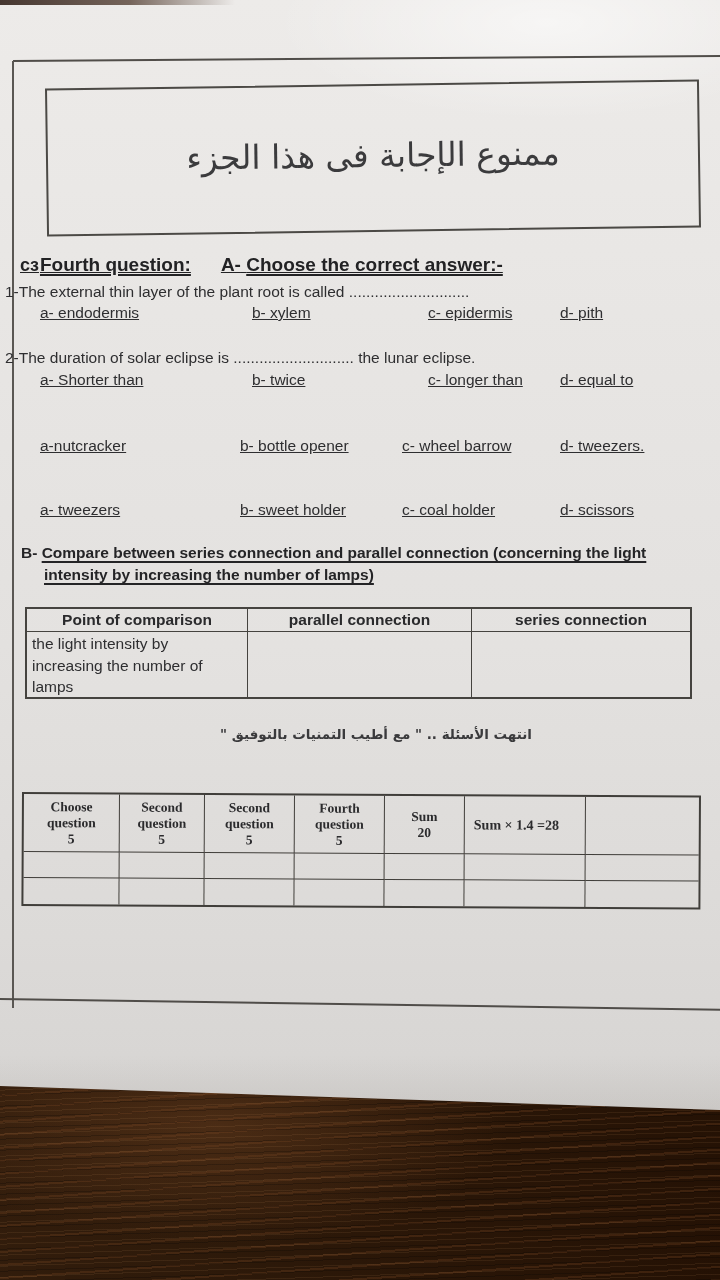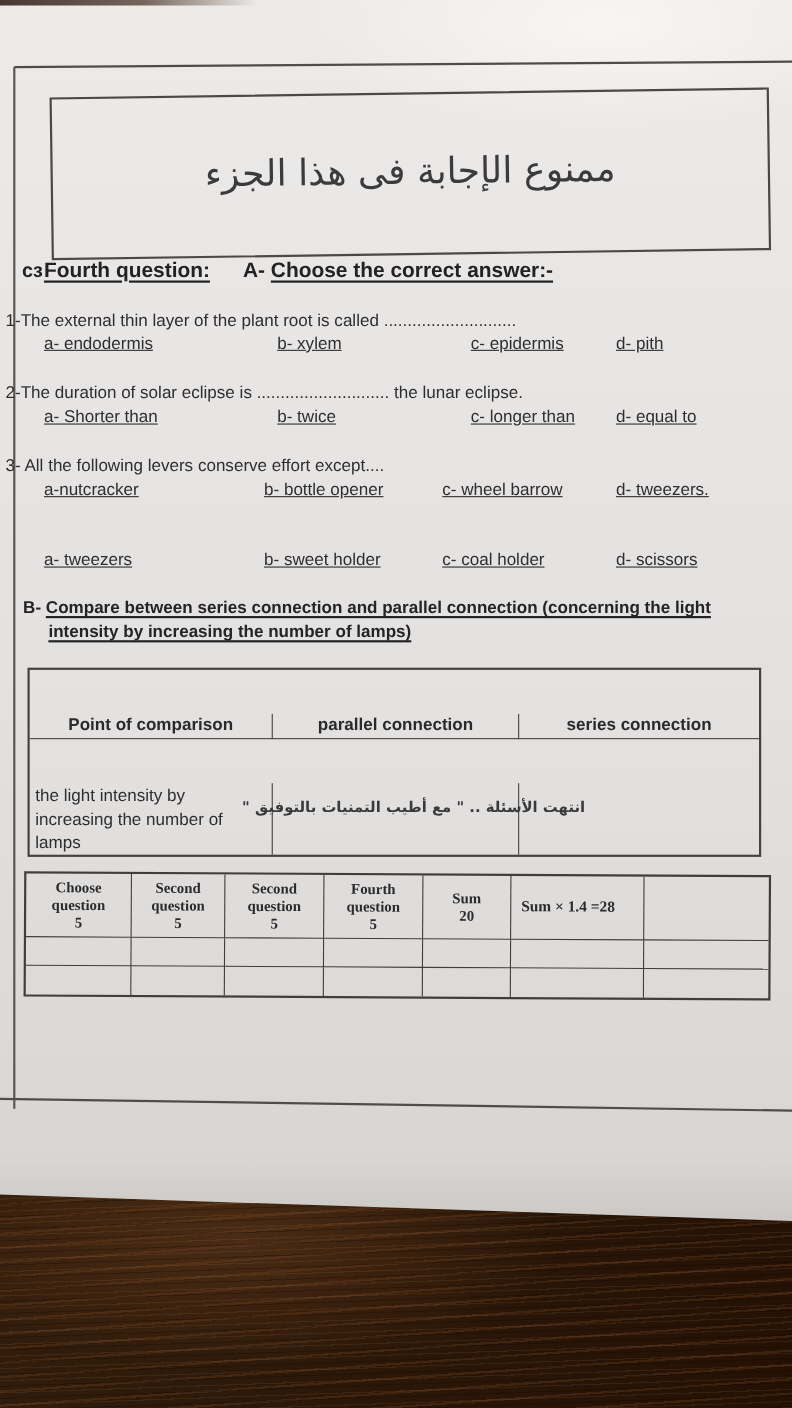--- a/index.html
+++ b/index.html
@@ -44,39 +44,39 @@
   
   .notice-box {
     position:absolute; left:46px; top:84px; width:650px; height:144px;
     border:2px solid #4b4945; transform:rotate(-0.8deg);
     display:flex; align-items:center; justify-content:center;
   }
   .notice-text {
     direction:rtl; font-family:"DejaVu Sans", sans-serif;
     font-size:33px; color:#3b3b3d; letter-spacing:1px; padding-bottom:6px;
   }
-  .heading { position:absolute; left:20px; top:236px; font-size:19px; font-weight:bold; color:#222224; white-space:nowrap; }
+  .heading { position:absolute; left:20px; top:254px; font-size:19px; font-weight:bold; color:#222224; white-space:nowrap;text-decoration:underline; }
   .heading .orn { font-size:18px; margin-right:1px; }
   .u { text-decoration:underline; text-decoration-thickness:1.5px; text-underline-offset:3px; }
   .heading .gap { display:inline-block; width:30px; }
   .qtext { position:absolute; left:5px; font-size:15.5px; line-height:20px; color:#2e2e30; white-space:nowrap; }
   .opts  { position:absolute; left:21px; width:678px; padding-left:19px; display:grid; box-sizing:border-box;
            font-size:15.5px; color:#2e2e30;text-decoration:underline; }
   .opts span { white-space:nowrap; }
   .opts.tplA { grid-template-columns:212px 176px 132px auto; }
   .opts.tplB { grid-template-columns:200px 162px 158px auto; }
   
   .b-line { position:absolute; font-size:15.5px; font-weight:bold; color:#242426; white-space:nowrap; }
   
   .comp-table {
     position:absolute; left:25px; top:607px; width:667px;
     display:grid; grid-template-columns:221px 224px 1fr;
     border:2px solid #45433f; box-sizing:border-box; background:rgba(255,255,255,0.06);
   }
-  .comp-table .cell { border-right:1.5px solid #45433f; box-sizing:border-box;margin-top:40px; }
+  .comp-table .cell { border-right:1.5px solid #45433f; box-sizing:border-box; }
   .comp-table .cell:nth-child(3n) { border-right:none; }
   .comp-table .hrow { border-bottom:1.5px solid #45433f; height:23px;
     font-weight:bold; font-size:15.5px; color:#2a2a2c; text-align:center; line-height:22px; }
   .comp-table .brow { height:65px; font-size:15.5px; line-height:21.5px; color:#2e2e30; padding:1px 4px 0 5px; }
   
   .closing {
     position:absolute; left:16px; top:726px; width:720px; text-align:center;
     direction:rtl; font-family:"DejaVu Sans", sans-serif;
     font-size:13.5px; font-weight:bold; color:#3a3a3c;
   }
@@ -124,21 +124,20 @@
   </div>
 
   <div class="qtext" style="top:348px;">2-The duration of solar eclipse is ............................ the lunar eclipse.</div>
   <div class="opts tplA" style="top:371px;">
     <span>a- Shorter than</span>
     <span>b- twice</span>
     <span>c- longer than</span>
     <span>d- equal to</span>
   </div>
 
-  <div class="qtext" style="top:414px;">3- All the following levers conserve effort except....</div>
   <div class="opts tplB" style="top:437px;">
     <span>a-nutcracker</span>
     <span>b- bottle opener</span>
     <span>c- wheel barrow</span>
     <span>d- tweezers.</span>
   </div>
 
   <div class="opts tplB" style="top:501px;">
     <span>a- tweezers</span>
     <span>b- sweet holder</span>

